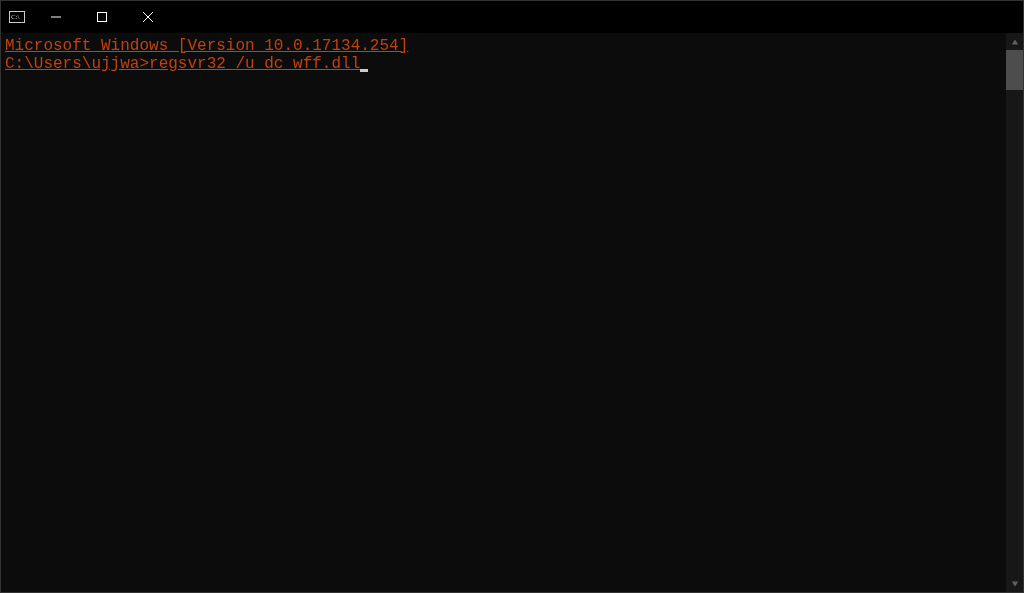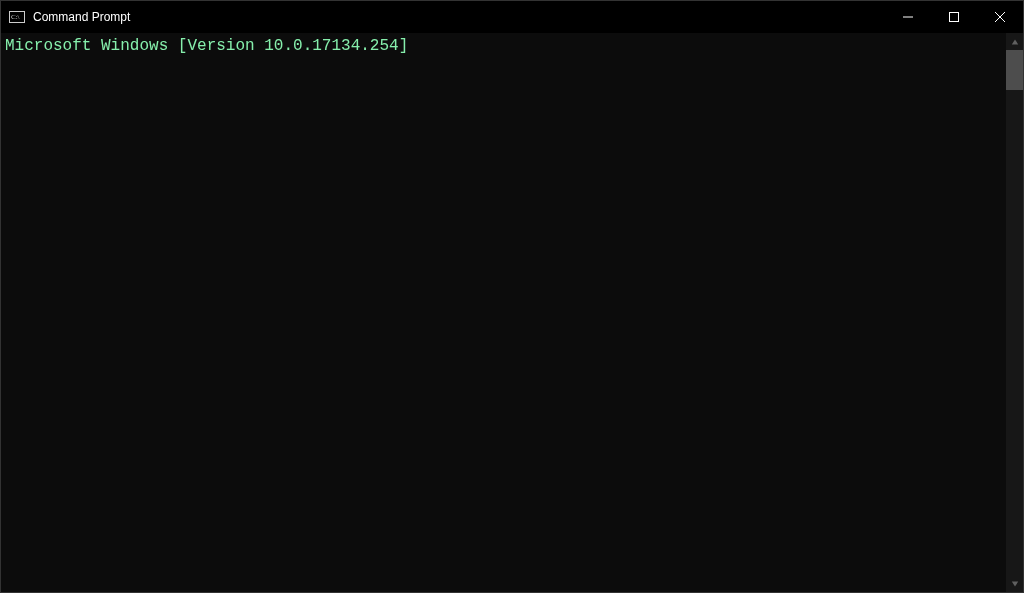--- a/index.html
+++ b/index.html
@@ -74,23 +74,24 @@
       display: flex;
       background: #0c0c0c;
       position: relative;
     }
     .terminal {
       flex: 1;
       padding: 4px 0 0 4px;
       font-family: Consolas, "Courier New", monospace;
       font-size: 16px;
       line-height: 18px;
-      color: #86efac;
+      color: #c2410c;
       white-space: pre;
       overflow: hidden;
+      text-decoration: underline;
     }
     .terminal-line {
       display: block;
     }
     .cursor {
       display: inline-block;
       width: 8px;
       height: 3px;
       background: #cccccc;
       vertical-align: bottom;
@@ -134,42 +135,41 @@
 <body>
 
 <div class="window">
   <div class="titlebar">
     <div class="titlebar-icon">
       <svg viewBox="0 0 16 16">
         <rect x="0.5" y="2.5" width="15" height="11" fill="none" stroke="#ccc" stroke-width="1"></rect>
         <text x="2" y="10" font-size="7" font-family="Consolas" fill="#ccc">C:\</text>
       </svg>
     </div>
-    <div class="titlebar-text">Command Prompt</div>
     <div class="window-controls">
       <div class="window-control">
         <svg viewBox="0 0 10 10">
             <line x1="0" y1="5" x2="10" y2="5"></line>
           </svg>
       </div>
       <div class="window-control">
         <svg viewBox="0 0 10 10">
             <rect x="0.5" y="0.5" width="9" height="9"></rect>
           </svg>
       </div>
       <div class="window-control close">
         <svg viewBox="0 0 10 10">
             <line x1="0" y1="0" x2="10" y2="10"></line>
             <line x1="10" y1="0" x2="0" y2="10"></line>
           </svg>
       </div>
     </div>
   </div>
   <div class="content-area">
-    <div class="terminal"><span class="terminal-line">Microsoft Windows [Version 10.0.17134.254]</span><span class="terminal-line"></span></div>
+    <div class="terminal"><span class="terminal-line">Microsoft Windows [Version 10.0.17134.254]</span><span class="terminal-line"></span><span class="terminal-line"><span>C:\Users\ujjwa&gt;</span><span>regsvr32 /u dc_wff.dll</span><span class="cursor"></span></span></div>
     <div class="scrollbar">
       <div class="scroll-arrow">
         <svg viewBox="0 0 10 10">
             <polygon points="5,2 9,8 1,8"></polygon>
           </svg>
       </div>
       <div class="scroll-track">
         <div class="scroll-thumb"></div>
       </div>
       <div class="scroll-arrow">

